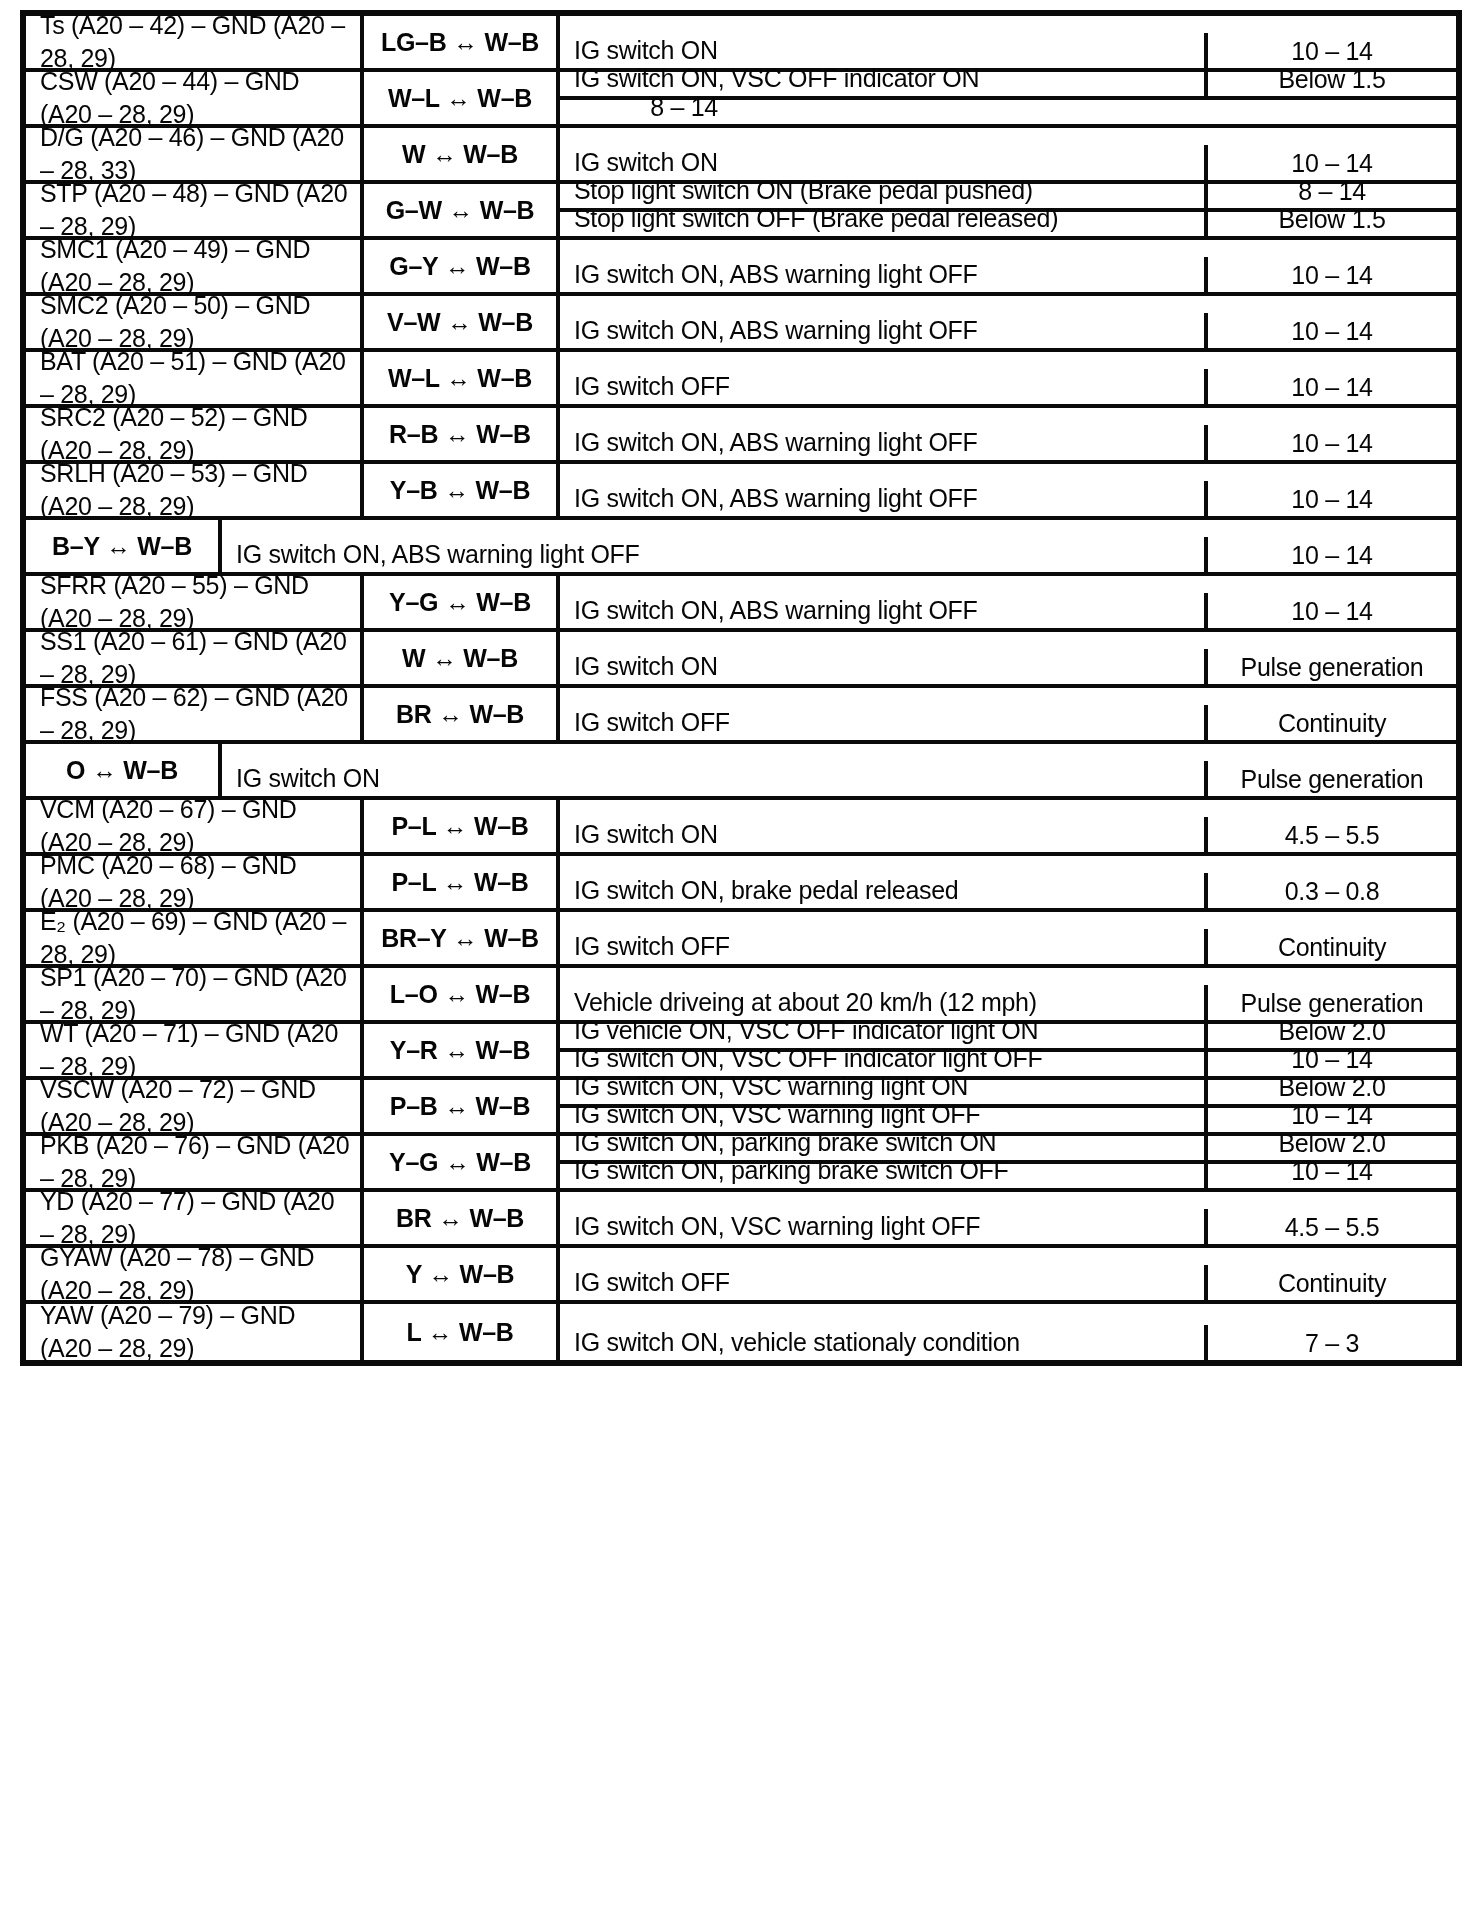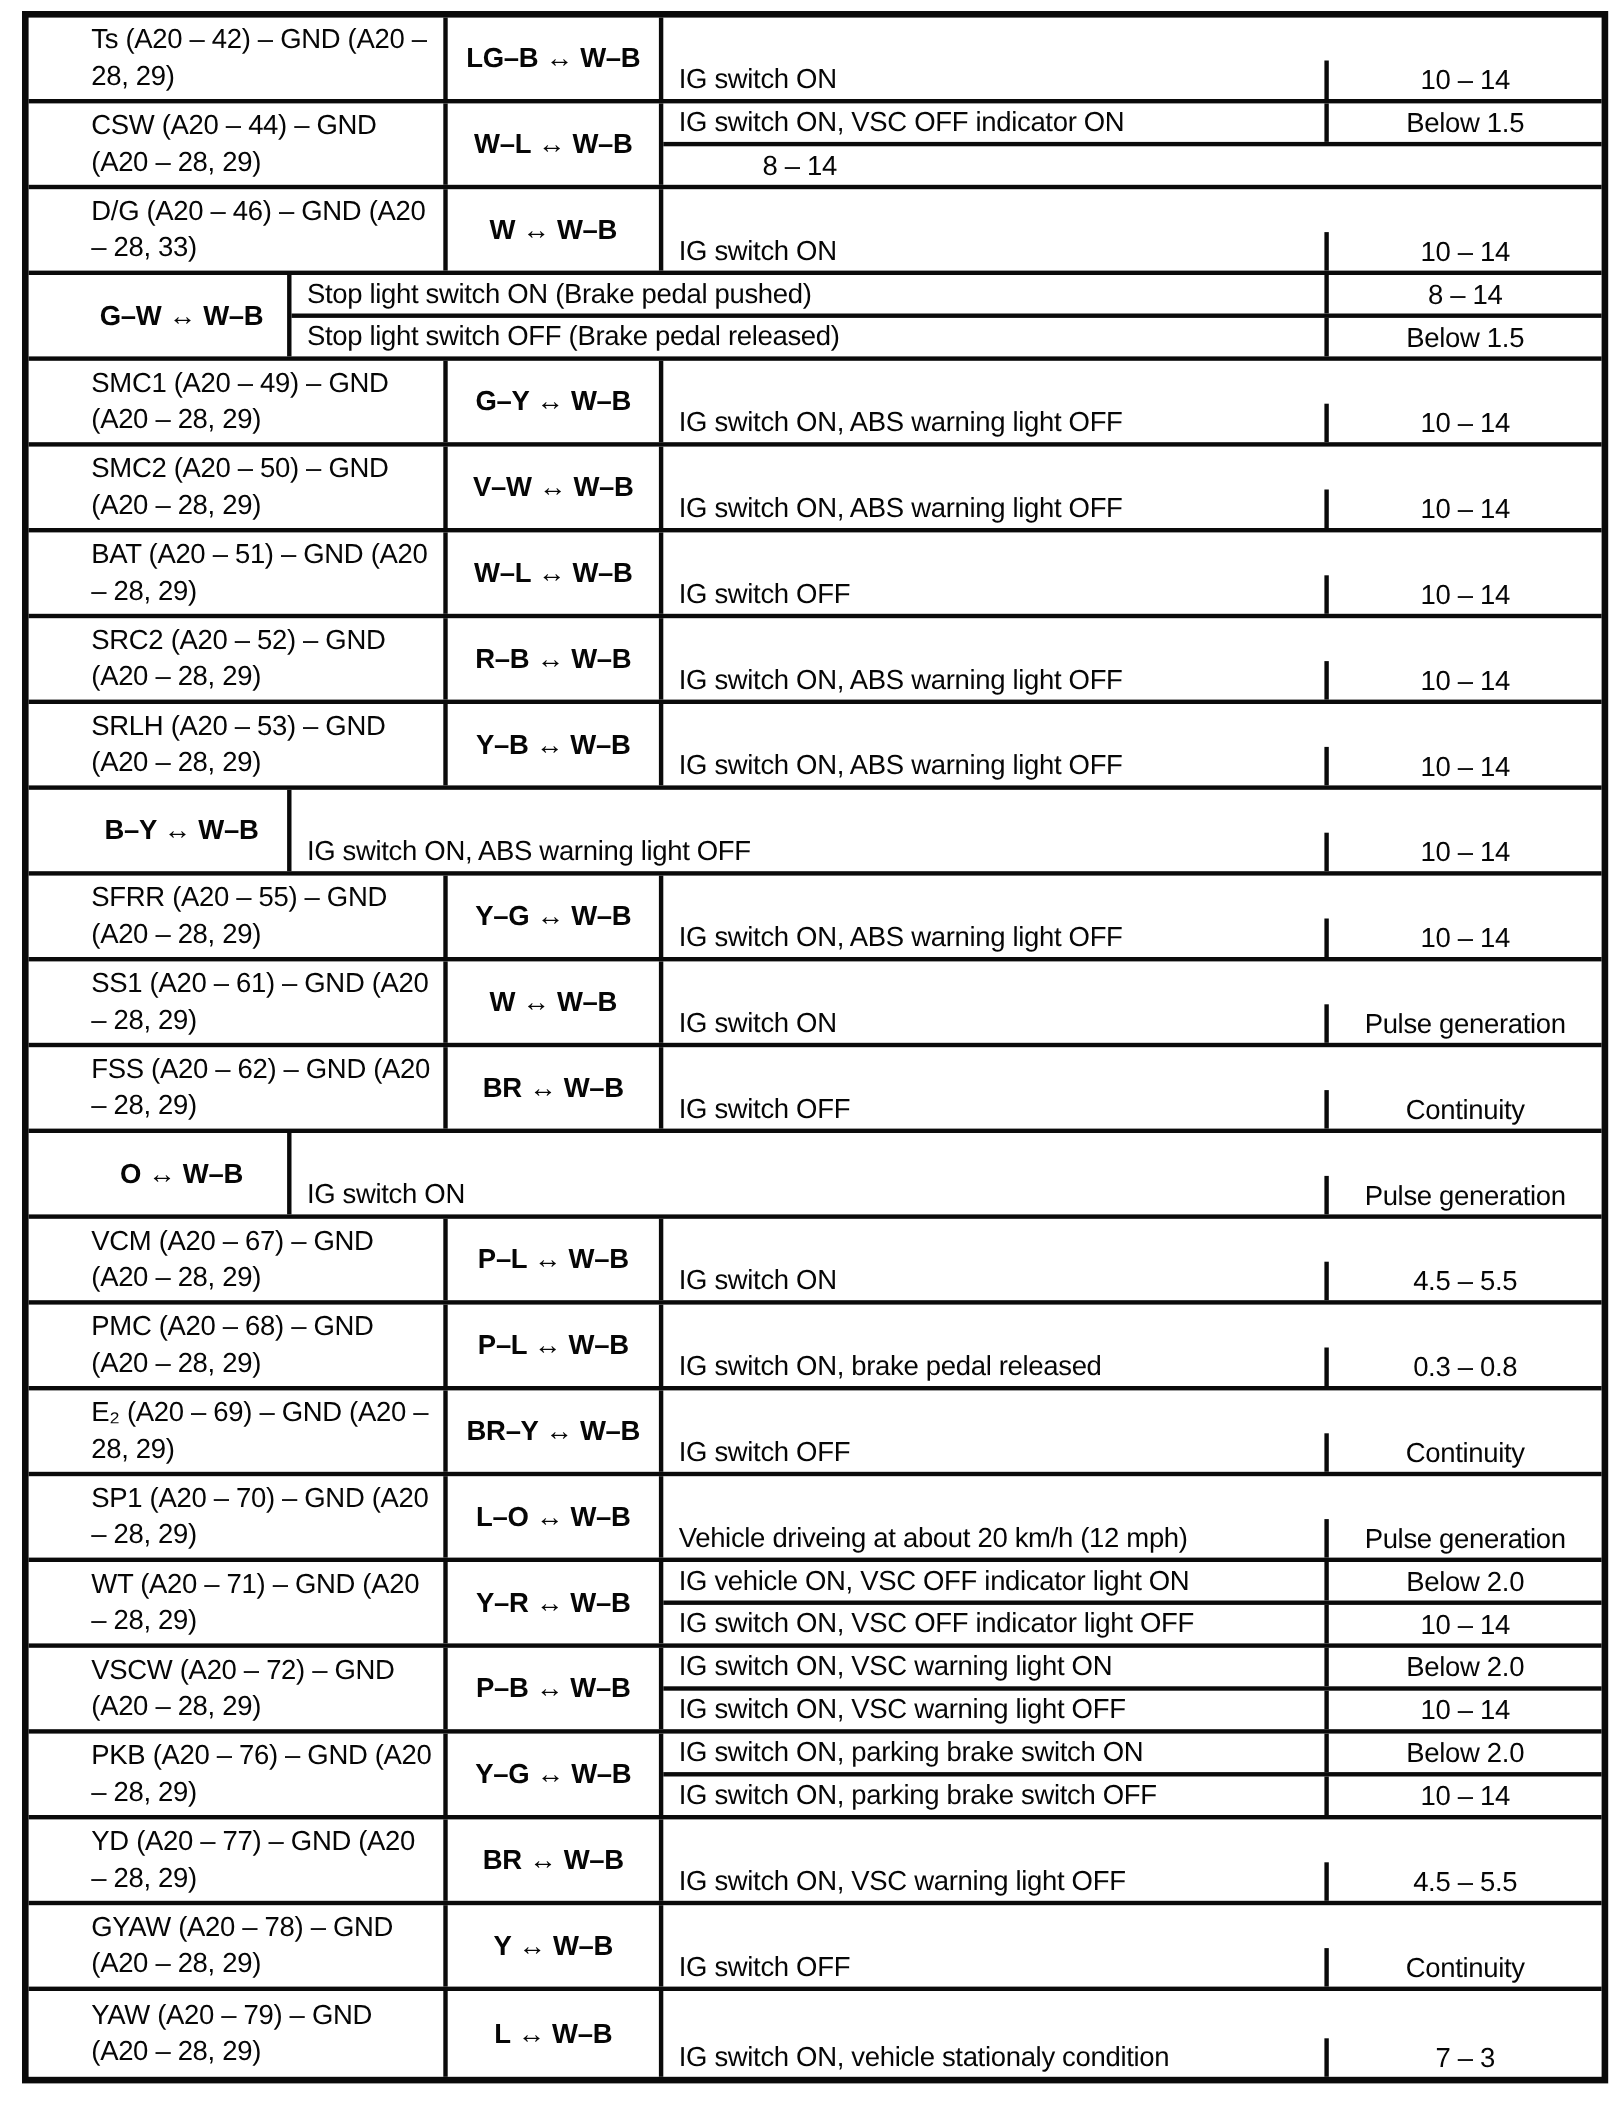--- a/index.html
+++ b/index.html
@@ -22,23 +22,22 @@
     width: 1442px;
     border: 6px solid #0a0a0a;
     display: flex;
     flex-direction: column;
     background: #ffffff;
   }
 
   .t-row {
     display: flex;
     align-items: stretch;
-    height: 78px;
+    height: 56px;
     border-bottom: 4px solid #0a0a0a;
-    padding-left: 43px;
   }
   .t-row:last-child { border-bottom: none; }
 
   .cell {
     font-size: 25px;
     letter-spacing: -0.3px;
     line-height: 33px;
     color: #060606;
   }
 
@@ -131,20 +130,21 @@
     <div class="cell cell-tester">W ↔ W–B</div>
     <div class="cond-group">
   <div class="sub-row">
     <div class="cell cell-condition">IG switch ON</div>
     <div class="cell cell-value">10 – 14</div>
   </div>
 </div>
   </div>
 
   <div class="t-row">
+    <div class="cell cell-terminal">STP (A20 – 48) – GND (A20 – 28, 29)</div>
     <div class="cell cell-tester">G–W ↔ W–B</div>
     <div class="cond-group">
   <div class="sub-row">
     <div class="cell cell-condition">Stop light switch ON (Brake pedal pushed)</div>
     <div class="cell cell-value">8 – 14</div>
   </div>
 
   <div class="sub-row">
     <div class="cell cell-condition">Stop light switch OFF (Brake pedal released)</div>
     <div class="cell cell-value">Below 1.5</div>

